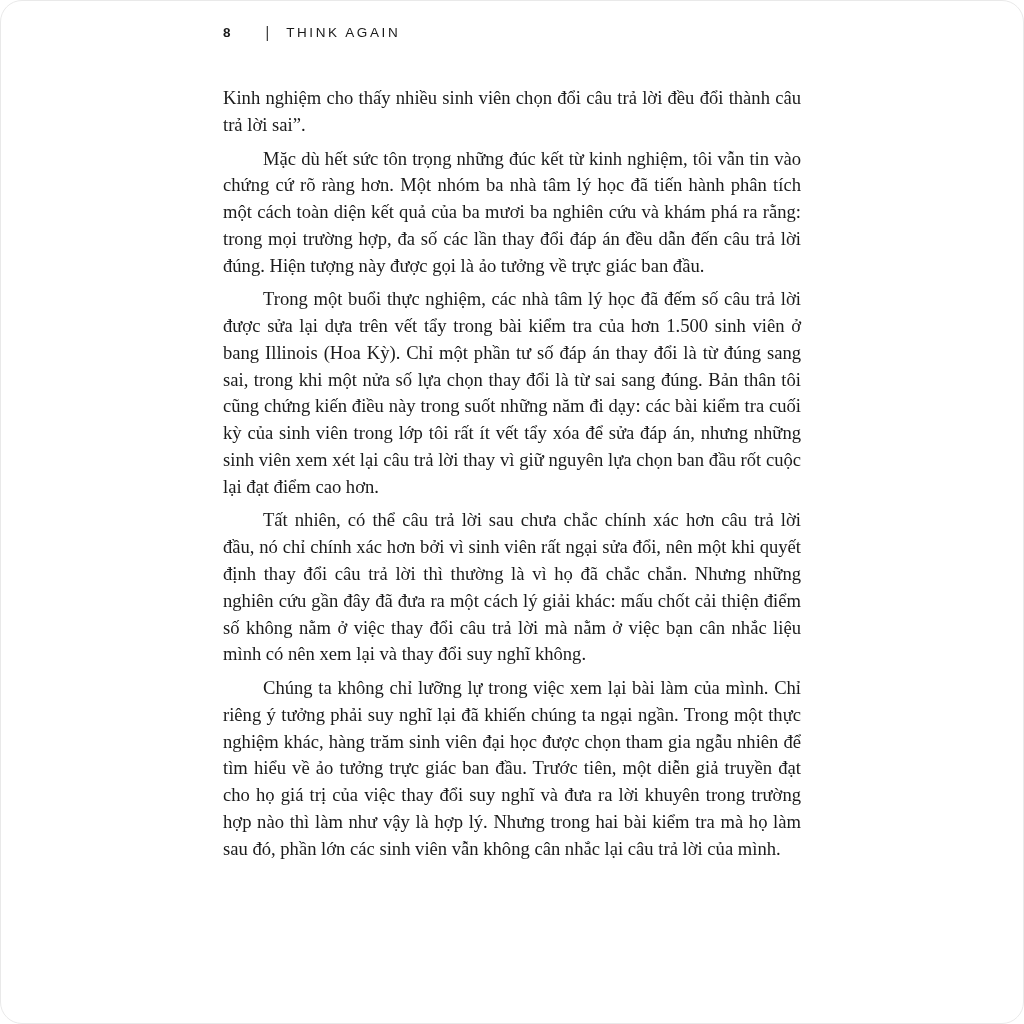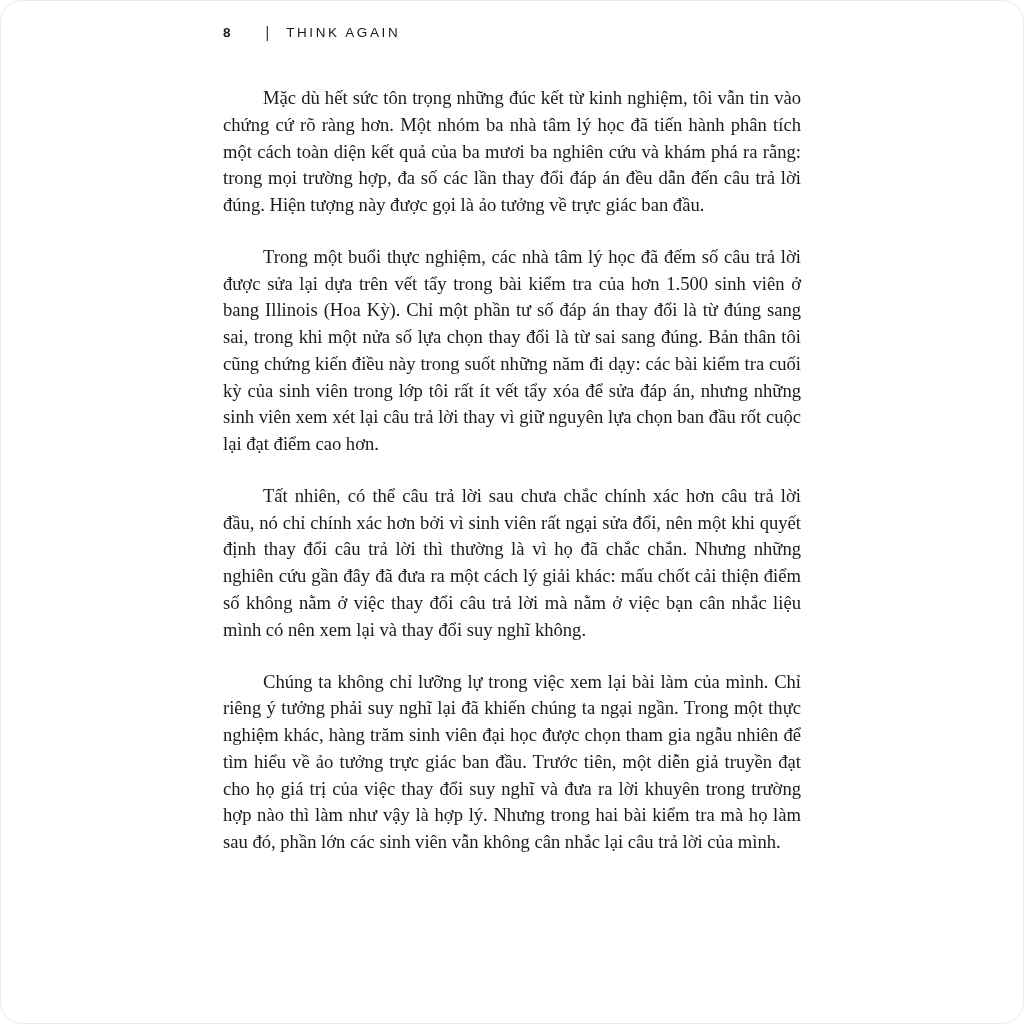--- a/index.html
+++ b/index.html
@@ -50,39 +50,40 @@
     font-family: "Liberation Serif", serif;
     font-size: 18.6px;
     line-height: 1.44;
     color: #1b1b1b;
     text-align: justify;
   }
   .page-body p {
     margin: 0;
   }
   .page-body p + p {
-    margin-top: 25px;
+    margin-top: 7px;
   }
   .page-body p.indent {
     text-indent: 40px;
   }
 </style>
 </head>
 <body>
 
 <div class="sheet">
   <div class="column">
 
     <header class="page-header">
       <span class="page-number">8</span>
       <span class="header-divider">|</span>
       <span class="header-title">THINK AGAIN</span>
     </header>
 
     <main class="page-body">
+      <p>Kinh nghiệm cho thấy nhiều sinh viên chọn đổi câu trả lời đều đổi thành câu trả lời sai”.</p>
       <p class="indent">Mặc dù hết sức tôn trọng những đúc kết từ kinh nghiệm, tôi vẫn tin vào chứng cứ rõ ràng hơn. Một nhóm ba nhà tâm lý học đã tiến hành phân tích một cách toàn diện kết quả của ba mươi ba nghiên cứu và khám phá ra rằng: trong mọi trường hợp, đa số các lần thay đổi đáp án đều dẫn đến câu trả lời đúng. Hiện tượng này được gọi là ảo tưởng về trực giác ban đầu.</p>
       <p class="indent">Trong một buổi thực nghiệm, các nhà tâm lý học đã đếm số câu trả lời được sửa lại dựa trên vết tẩy trong bài kiểm tra của hơn 1.500 sinh viên ở bang Illinois (Hoa Kỳ). Chỉ một phần tư số đáp án thay đổi là từ đúng sang sai, trong khi một nửa số lựa chọn thay đổi là từ sai sang đúng. Bản thân tôi cũng chứng kiến điều này trong suốt những năm đi dạy: các bài kiểm tra cuối kỳ của sinh viên trong lớp tôi rất ít vết tẩy xóa để sửa đáp án, nhưng những sinh viên xem xét lại câu trả lời thay vì giữ nguyên lựa chọn ban đầu rốt cuộc lại đạt điểm cao hơn.</p>
       <p class="indent">Tất nhiên, có thể câu trả lời sau chưa chắc chính xác hơn câu trả lời đầu, nó chỉ chính xác hơn bởi vì sinh viên rất ngại sửa đổi, nên một khi quyết định thay đổi câu trả lời thì thường là vì họ đã chắc chắn. Nhưng những nghiên cứu gần đây đã đưa ra một cách lý giải khác: mấu chốt cải thiện điểm số không nằm ở việc thay đổi câu trả lời mà nằm ở việc bạn cân nhắc liệu mình có nên xem lại và thay đổi suy nghĩ không.</p>
       <p class="indent">Chúng ta không chỉ lưỡng lự trong việc xem lại bài làm của mình. Chỉ riêng ý tưởng phải suy nghĩ lại đã khiến chúng ta ngại ngần. Trong một thực nghiệm khác, hàng trăm sinh viên đại học được chọn tham gia ngẫu nhiên để tìm hiểu về ảo tưởng trực giác ban đầu. Trước tiên, một diễn giả truyền đạt cho họ giá trị của việc thay đổi suy nghĩ và đưa ra lời khuyên trong trường hợp nào thì làm như vậy là hợp lý. Nhưng trong hai bài kiểm tra mà họ làm sau đó, phần lớn các sinh viên vẫn không cân nhắc lại câu trả lời của mình.</p>
     </main>
 
   </div>
 </div>
 
 </body></html>

